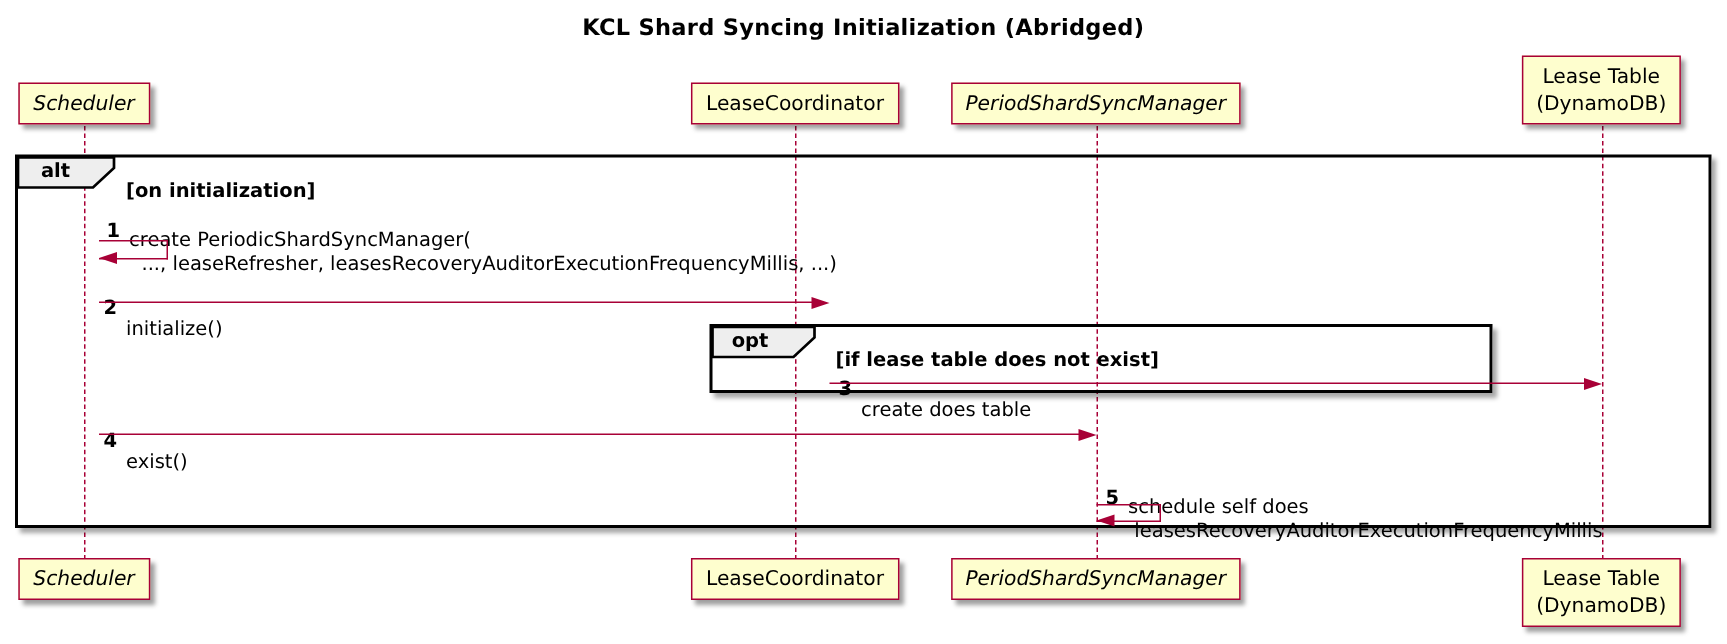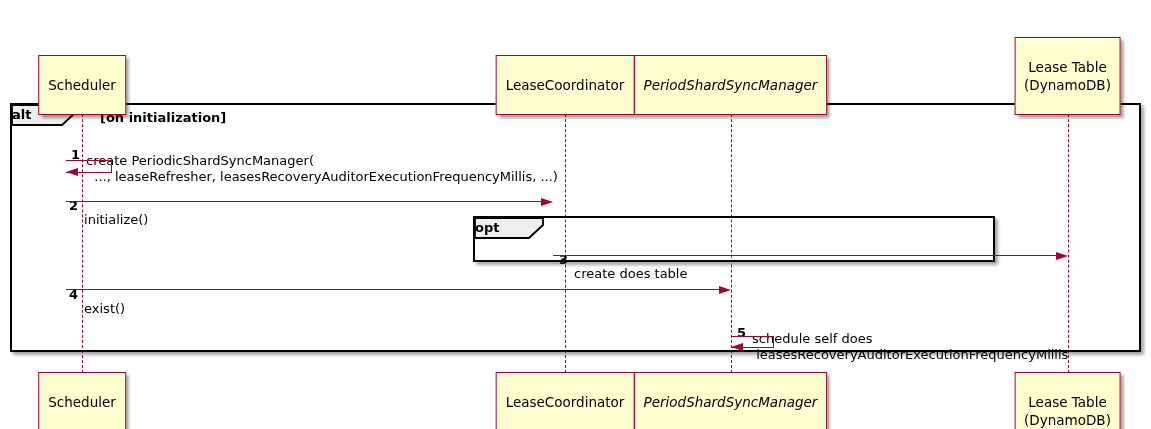--- a/index.html
+++ b/index.html
@@ -6,47 +6,47 @@
   .canvas {
     position:relative; width:1151px; height:429px; background:#ffffff;
     font-family:"DejaVu Sans", sans-serif; color:#000000; overflow:hidden;
   }
   .title {
     position:absolute; left:0; top:9px; width:100%; text-align:center;
     font-size:15px; font-weight:bold; letter-spacing:0.2px;
   }
   
   .lifeline { position:absolute; top:84px; height:289px; width:0; border-left:1px dashed #A80036; z-index:1; }
-  .x-sch  { left:82px; }
-  .x-lc   { left:565px; }
+  .x-sch  { left:56px;font-style:italic; }
+  .x-lc   { left:530px; }
   .x-psm  { left:730.5px;font-style:italic; }
   .x-lt   { left:1067.5px; }
   
   .participant {
     position:absolute; transform:translateX(-50%);
     background:#FEFECE; border:1.8px solid #A80036;
-    padding:20px 9px; font-size:13.5px; line-height:18px; text-align:center;
+    padding:4px 9px; font-size:13.5px; line-height:18px; text-align:center;
     white-space:pre-line; box-shadow:3px 3px 3px rgba(0,0,0,0.38); z-index:4;
   }
   .p-top      { top:55px; }
   .p-top-tall { top:37px; }
   .p-bot      { top:372px; }
   
   .frame {
     position:absolute; box-sizing:border-box; border:2px solid #000000;
     box-shadow:3px 3px 3px rgba(0,0,0,0.35); z-index:2; background:transparent;
   }
   .frame-alt { left:10px;  top:103px; width:1131px; height:249px; }
   .frame-opt { left:473px; top:216px; width:522px;  height:46px; }
   .pent { position:absolute; left:-1px; top:-1px; }
   .pent-label {
-    position:absolute; left:0; top:2px; width:50px; 
+    position:absolute; left:0; top:2px; width:50px; text-align:center;
     font-size:13px; font-weight:bold;
   }
-  .frame-cond { position:absolute; top:5px; font-size:13px; font-weight:bold; white-space:nowrap;margin-left:16px; }
+  .frame-cond { position:absolute; top:15px; font-size:13px; font-weight:bold; white-space:nowrap; }
   .cond-alt { left:72px; }
   .cond-opt { left:82px; }
   
   .msg { position:absolute; display:flex; gap:6px; align-items:center; font-size:13px; line-height:15.5px; z-index:3; }
   .msg .num { font-weight:bold; }
   .msg .txt { white-space:pre-wrap;margin-top:28px; }
   .m1 { left:71px;  top:125px; }
   .m2 { left:69px;  top:184px; }
   .m3 { left:559px; top:238px; }
   .m4 { left:69px;  top:273px; }
@@ -66,39 +66,41 @@
   .loop1 { left:66px;  top:160px; width:45px; height:11px; }
   .loop5 { left:731px; top:336px; width:42px; height:10px; }
   .hl1 { left:66px;  top:168px; }
   .hl5 { left:731px; top:343px; }
 </style>
 </head>
 <body>
 
 <div class="canvas">
 
+  <div class="title">KCL Shard Syncing Initialization (Abridged)</div>
 
   <div class="lifeline x-sch"></div>
   <div class="lifeline x-lc"></div>
   <div class="lifeline x-psm"></div>
   <div class="lifeline x-lt"></div>
 
   <div class="frame frame-alt">
     <svg class="pent" width="70" height="23" viewBox="0 0 70 23">
       <path d="M1,1 H65 V8 L51,21 H1 Z" fill="#EEEEEE" stroke="#000000" stroke-width="1.8"></path>
     </svg>
     <span class="pent-label">alt</span>
     <span class="frame-cond cond-alt">[on initialization]</span>
   </div>
 
   <div class="frame frame-opt">
     <svg class="pent" width="74" height="23" viewBox="0 0 74 23">
       <path d="M1,1 H69 V8 L55,21 H1 Z" fill="#EEEEEE" stroke="#000000" stroke-width="1.8"></path>
     </svg>
     <span class="pent-label">opt</span>
+    <span class="frame-cond cond-opt">[if lease table does not exist]</span>
   </div>
 
   <div class="msg m1">
     <span class="num">1</span>
     <span class="txt">create PeriodicShardSyncManager(
   ..., leaseRefresher, leasesRecoveryAuditorExecutionFrequencyMillis, ...)</span>
   </div>
   <div class="loop loop1"></div>
   <div class="head-l hl1"></div>
 

